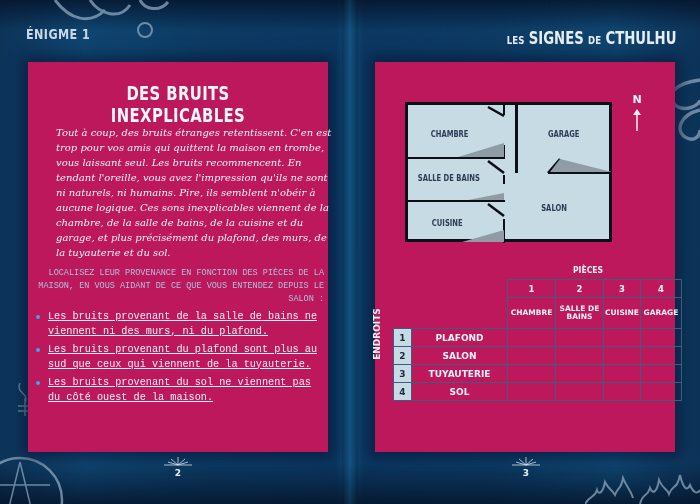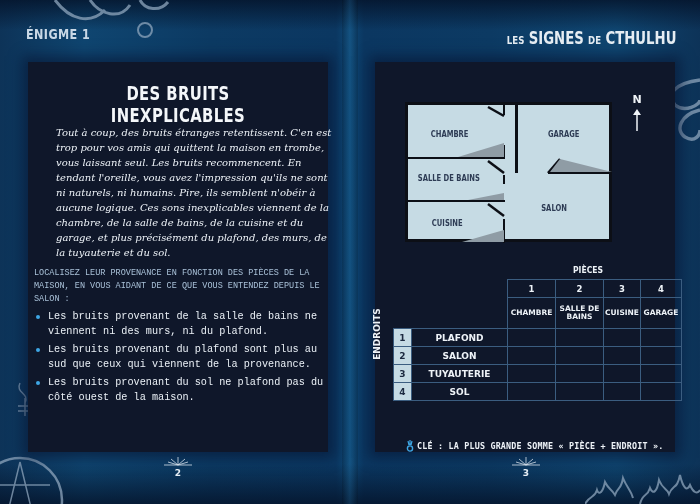--- a/index.html
+++ b/index.html
@@ -30,46 +30,46 @@
   }
   .book-title {
     position: absolute; right: 24px; top: 28px;
     font-family: "DejaVu Sans", sans-serif; font-weight: bold; color: #e6edf3;
     transform: scaleX(0.78); transform-origin: right top; white-space: nowrap;
   }
   .book-title .small { font-size: 11px; }
   .book-title .big { font-size: 17px; }
 
   .panel {
-    position: absolute; background: #0f172a;
+    position: absolute; background: #be185d;
     box-shadow: 0 0 12px 6px rgba(6,20,50,0.6);
   }
   .panel.left { left: 28px; top: 62px; width: 300px; height: 390px; }
   .panel.right { left: 375px; top: 62px; width: 300px; height: 390px; }
 
   .headline {
     position: absolute; left: 0; right: 0; top: 20px; text-align: center;
     font-family: "DejaVu Sans", sans-serif; font-weight: bold;
     font-size: 19px; letter-spacing: 0.5px; color: #f4f7fa;
   }
   .headline span { display: inline-block; transform: scaleX(0.78); }
 
   .story {
     position: absolute; left: 28px; top: 63px; width: 280px;
     font-family: "DejaVu Serif", serif; font-style: italic;
     font-size: 10px; line-height: 15px; color: #eef3f8;
   }
   .instructions {
-    position: absolute; left: 6px; top: 205px; width: 290px; text-align: left;
+    position: absolute; left: 6px; top: 205px; width: 290px; text-align: right;
     font-family: "Liberation Mono", monospace; font-size: 8.5px; line-height: 13px;
     color: #a9c1d8; text-transform: uppercase;
   }
   .clues {
     position: absolute; left: 8px; top: 248px; width: 290px; margin: 0; padding: 0; list-style: none;
-    font-family: "Liberation Mono", monospace; font-size: 10.2px; line-height: 14.5px; color: #eaf0f6;
+    font-family: "Liberation Mono", monospace; font-size: 10.2px; line-height: 14.5px; color: #eaf0f6; text-decoration: underline;
   }
   .clues li { position: relative; padding-left: 12px; margin-bottom: 4px; }
   .clues li .bullet {
     position: absolute; left: 0; top: 5px; width: 4px; height: 4px; border-radius: 50%;
     background: #3ea7e6;
   }
 
   .page-num {
     position: absolute; top: 456px; width: 40px; text-align: center;
     font-family: "DejaVu Sans", sans-serif; font-weight: bold; font-size: 9px; color: #e6eef5;
@@ -166,22 +166,22 @@
   <div class="chapter">ÉNIGME 1</div>
 
   <div class="panel left">
     <div class="headline">
       <span>DES BRUITS INEXPLICABLES</span>
     </div>
     <div class="story">Tout à coup, des bruits étranges retentissent. C'en est trop pour vos amis qui quittent la maison en trombe, vous laissant seul. Les bruits recommencent. En tendant l'oreille, vous avez l'impression qu'ils ne sont ni naturels, ni humains. Pire, ils semblent n'obéir à aucune logique. Ces sons inexplicables viennent de la chambre, de la salle de bains, de la cuisine et du garage, et plus précisément du plafond, des murs, de la tuyauterie et du sol.</div>
     <div class="instructions">Localisez leur provenance en fonction des pièces de la maison, en vous aidant de ce que vous entendez depuis le salon :</div>
     <ul class="clues">
       <li><span class="bullet"></span><span>Les bruits provenant de la salle de bains ne viennent ni des murs, ni du plafond.</span></li>
-      <li><span class="bullet"></span><span>Les bruits provenant du plafond sont plus au sud que ceux qui viennent de la provenance.</span></li>
-      <li><span class="bullet"></span><span>Les bruits provenant du sol ne plafond pas du côté ouest de la maison.</span></li>
+      <li><span class="bullet"></span><span>Les bruits provenant du plafond sont plus au sud que ceux qui viennent de la tuyauterie.</span></li>
+      <li><span class="bullet"></span><span>Les bruits provenant du sol ne viennent pas du côté ouest de la maison.</span></li>
     </ul>
   </div>
 
   <div class="page-num left">
     <svg class="sun" width="40" height="10" viewBox="0 0 40 10">
       <path d="M6 9 L34 9 M20 9 L20 1 M20 9 L13 3 M20 9 L27 3 M20 9 L10 6 M20 9 L30 6" stroke="#d5e0ea" stroke-width="0.8" fill="none"></path>
     </svg>
     <span>2</span>
   </div>
 
@@ -287,26 +287,20 @@
       <td class="rownum">4</td>
       <td class="rowname">SOL</td>
       <td class="cell"></td>
       <td class="cell"></td>
       <td class="cell col3"></td>
       <td class="cell col4"></td>
     </tr>
   </tbody>
     </table>
 
-  <div class="hint">
-    <svg class="key-icon" width="8" height="12" viewBox="0 0 8 12">
-      <path d="M2 1 L3 5 M4 0 L4 5 M6 1 L5 5" stroke="#3ea7e6" stroke-width="1.2" fill="none"></path>
-      <circle cx="4" cy="8.5" r="2.6" stroke="#3ea7e6" stroke-width="1.4" fill="none"></circle>
-    </svg><span>CLÉ : LA PLUS GRANDE SOMME « PIÈCE + ENDROIT ».</span>
-  </div>
 
   <div class="page-num right">
     <svg class="sun" width="40" height="10" viewBox="0 0 40 10">
       <path d="M6 9 L34 9 M20 9 L20 1 M20 9 L13 3 M20 9 L27 3 M20 9 L10 6 M20 9 L30 6" stroke="#d5e0ea" stroke-width="0.8" fill="none"></path>
     </svg>
     <span>3</span>
   </div>
 </div>
 
 </body></html>

